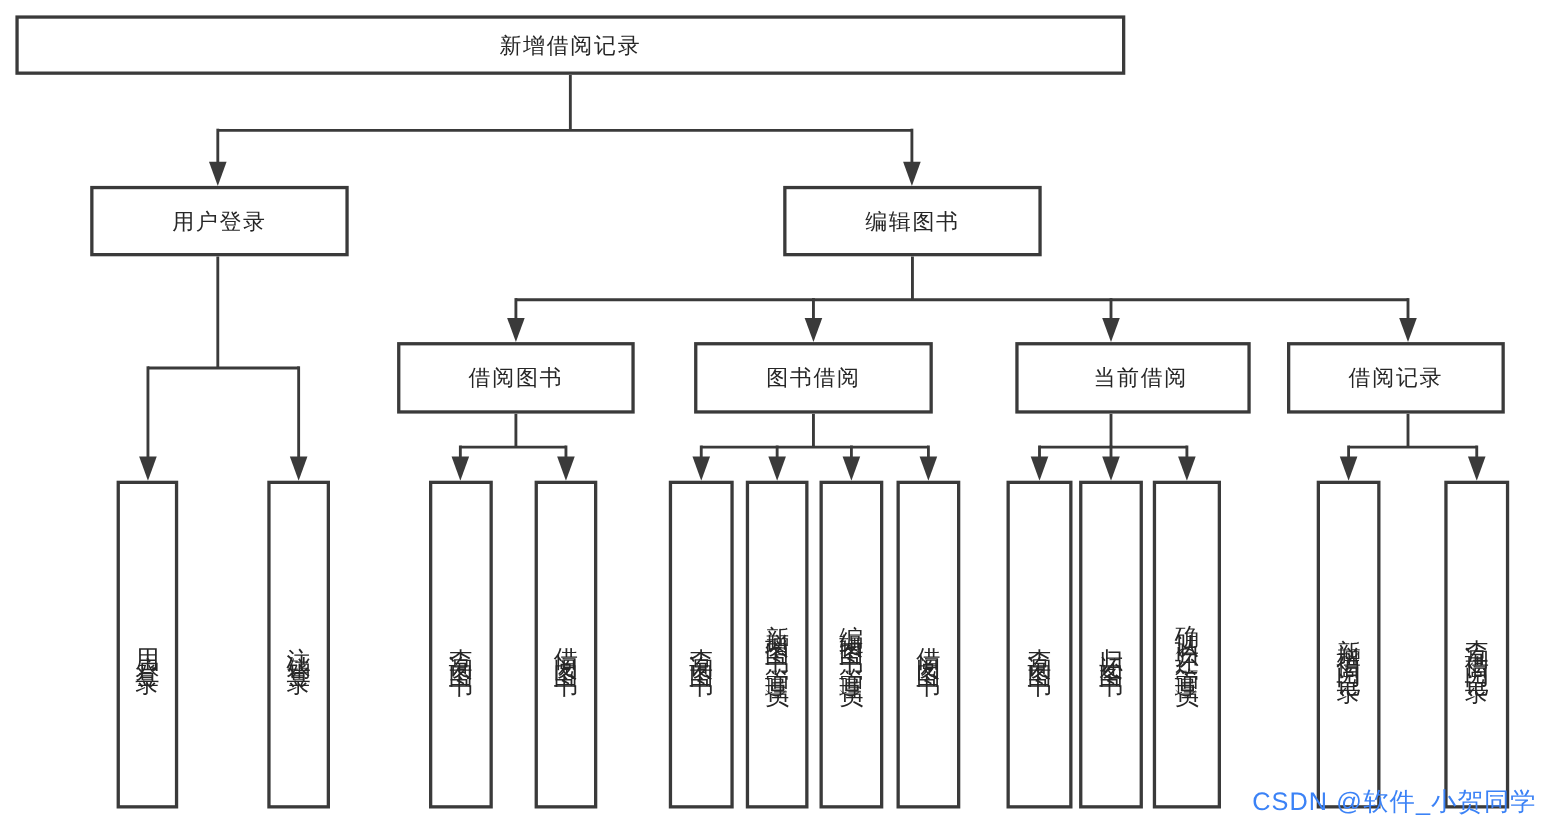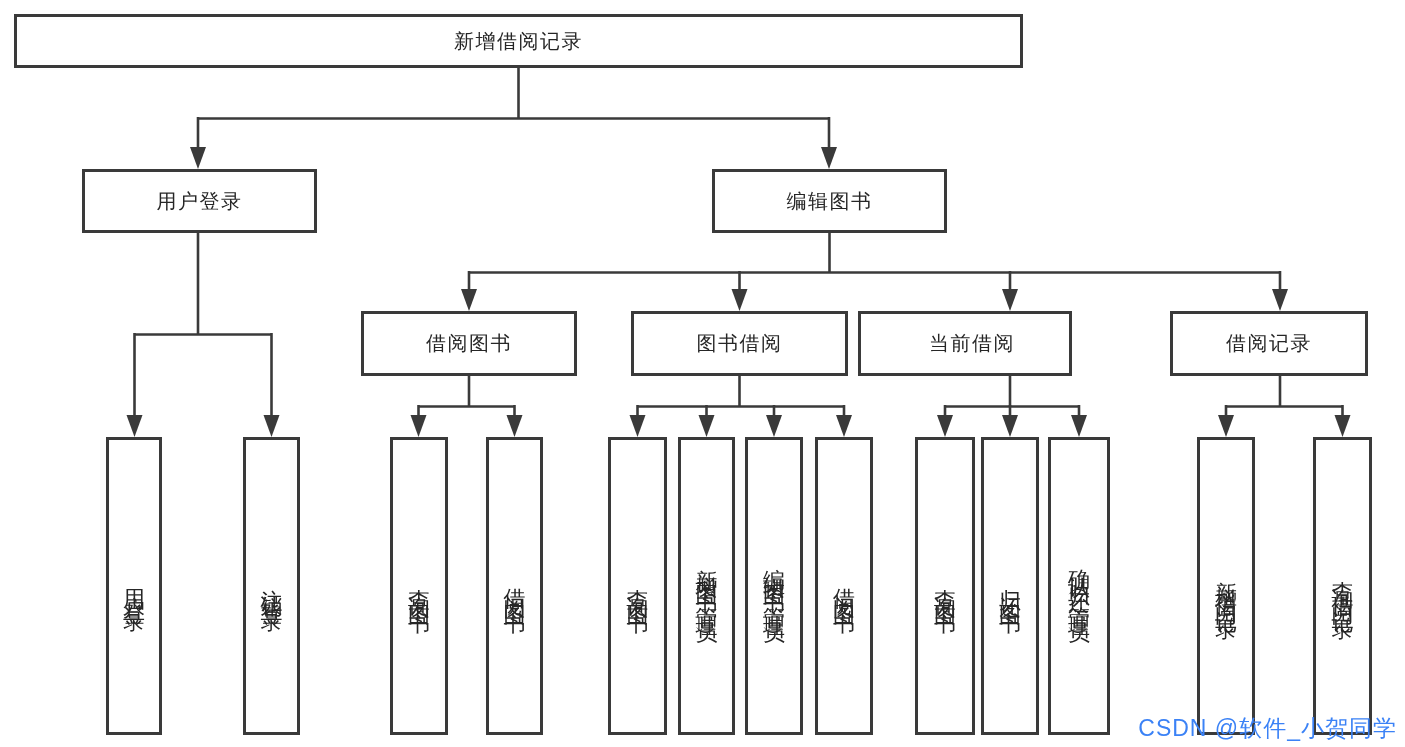--- a/index.html
+++ b/index.html
@@ -140,21 +140,21 @@
   <div class="node h-node l2-b">
     <span class="label">编辑图书</span>
   </div>
 
   <div class="node h-node l3" style="left:361px;width:216px;">
     <span class="label">借阅图书</span>
   </div>
   <div class="node h-node l3" style="left:631px;width:217px;text-align:center;">
     <span class="label">图书借阅</span>
   </div>
-  <div class="node h-node l3" style="left:858px;width:214px;padding-left:14px;">
+  <div class="node h-node l3" style="left:923px;width:214px;padding-left:14px;">
     <span class="label">当前借阅</span>
   </div>
   <div class="node h-node l3" style="left:1170px;width:198px;">
     <span class="label">借阅记录</span>
   </div>
 
   <div class="node v-node leaf" style="left:106px;width:56px;">
     <span class="label">用户登录</span>
   </div>
   <div class="node v-node leaf" style="left:243px;width:57px;">

